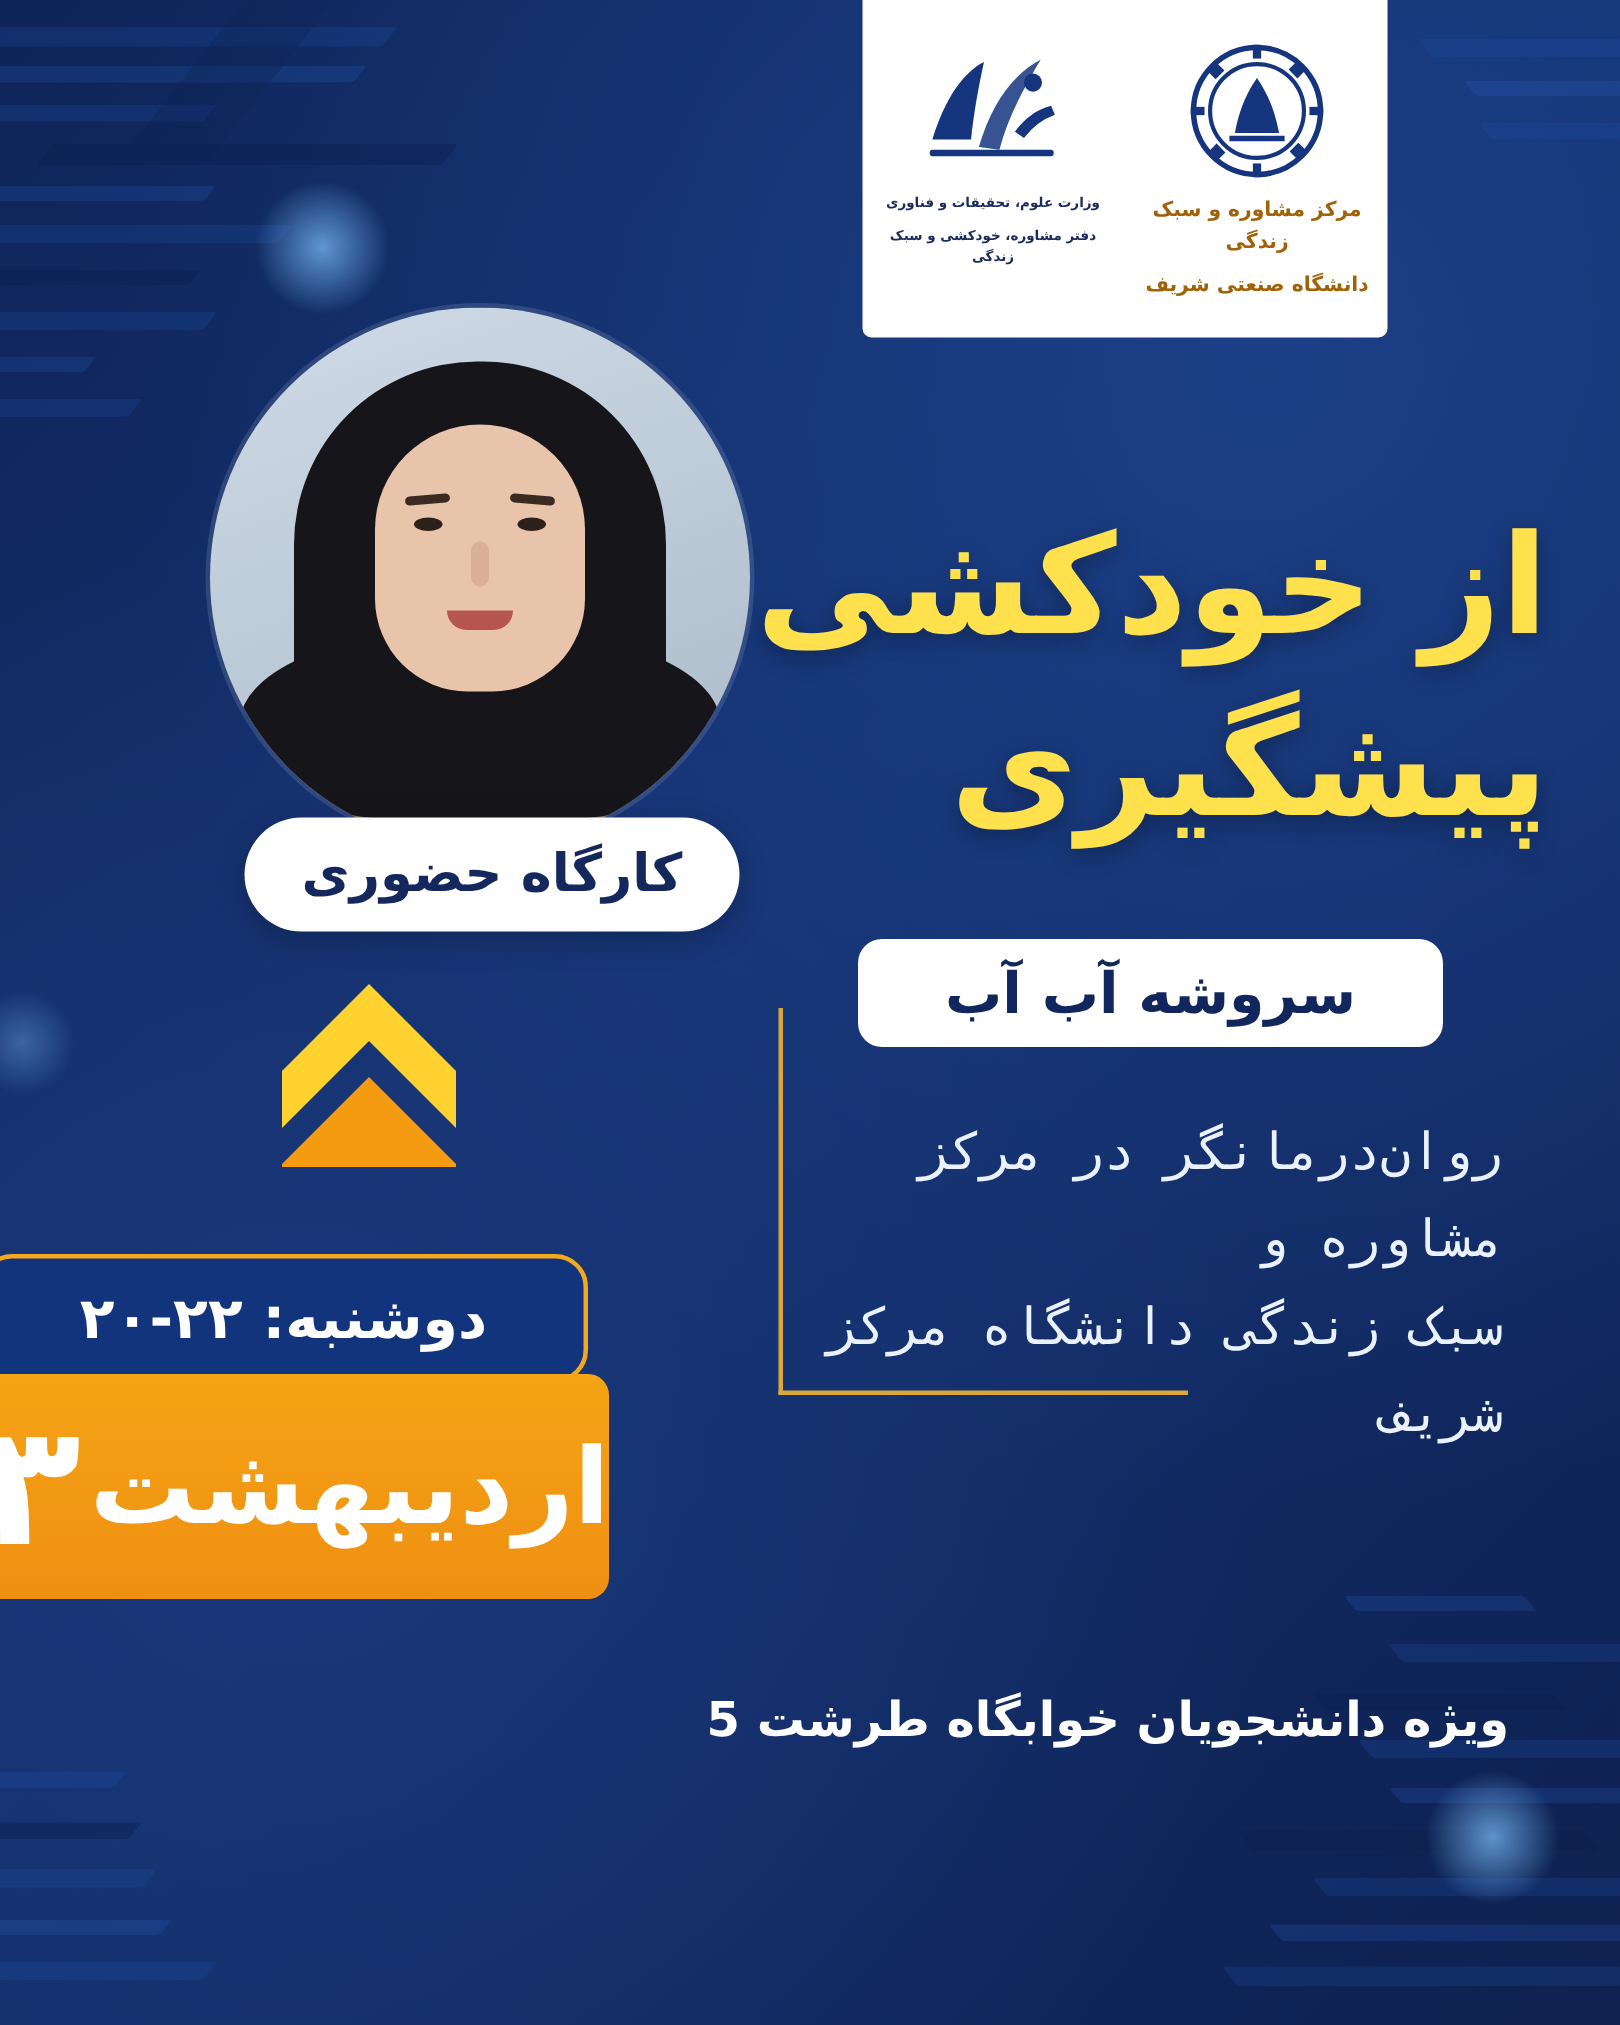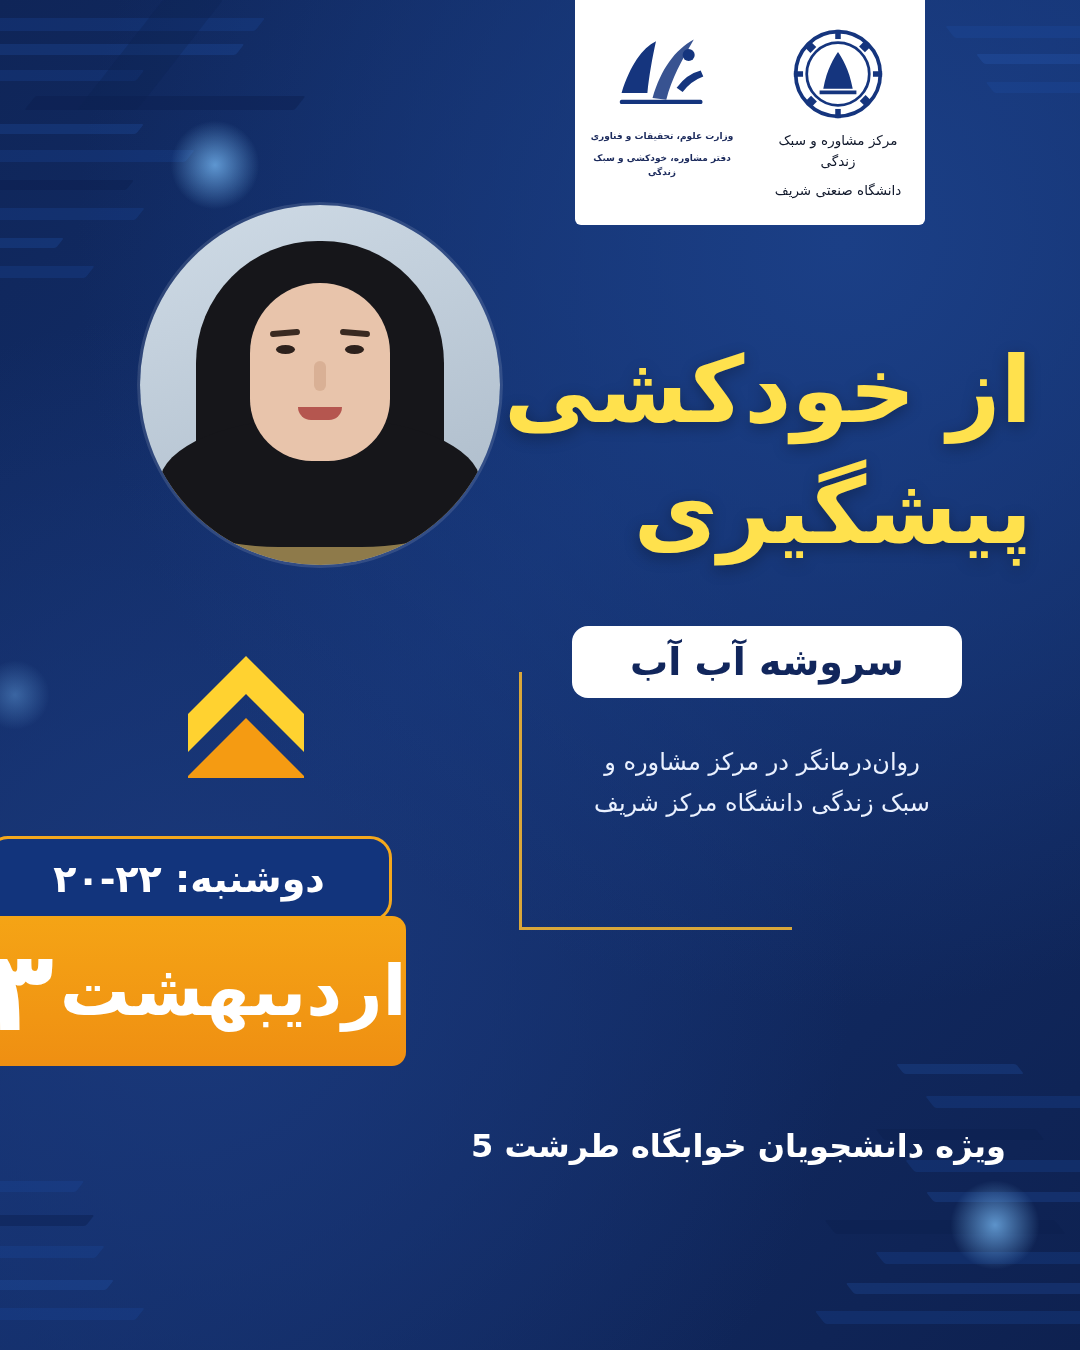--- a/index.html
+++ b/index.html
@@ -39,22 +39,22 @@
   
   .logo-card{
     position:absolute;top:0;left:575px;width:350px;height:225px;
     background:#ffffff;border-radius:0 0 6px 6px;
     display:flex;align-items:flex-start;justify-content:center;gap:26px;
     padding-top:26px;box-sizing:border-box;
   }
   .logo-block{display:flex;flex-direction:column;align-items:center;width:150px;}
   .logo-mark{width:96px;height:96px;display:flex;align-items:center;justify-content:center;}
   .logo-cap{
-    margin-top:8px;text-align:center;color:#0f172a;
-    font-weight:normal;line-height:1.55;
+    margin-top:8px;text-align:center;color:#a16207;
+    font-weight:bold;line-height:1.55;
   }
   .logo-cap.l1{font-size:13.5px;}
   .logo-cap.l2{font-size:9px;color:#1b2a5c;font-weight:bold;}
 
   
   .photo-wrap{
     position:absolute;left:140px;top:205px;width:360px;height:360px;
     border-radius:50%;overflow:hidden;
     box-shadow:0 0 0 3px rgba(255,255,255,.12);
   }
@@ -109,21 +109,21 @@
   .pill-name{
     position:absolute;right:118px;top:626px;width:390px;height:72px;
     background:#ffffff;border-radius:16px;
     display:flex;align-items:center;justify-content:center;
     color:#11265c;font-size:38px;font-weight:bold;
   }
 
   
   .bio{
     position:absolute;right:78px;top:742px;width:480px;
-    text-align:center;color:#eaf1ff;font-size:24px;line-height:1.72;
+    text-align:right;color:#eaf1ff;font-size:34px;line-height:1.72;font-family:Liberation Mono, monospace;
   }
   .bio-bracket{
     position:absolute;right:558px;top:672px;width:3px;height:258px;background:#d9a73a;
   }
   .bio-bracket-b{
     position:absolute;right:288px;top:927px;width:273px;height:3px;background:#d9a73a;
   }
 
   
   .date-time{
@@ -247,20 +247,21 @@
     <div class="ph-face">
       <div class="ph-brow l"></div>
       <div class="ph-brow r"></div>
       <div class="ph-eye l"></div>
       <div class="ph-eye r"></div>
       <div class="ph-nose"></div>
       <div class="ph-mouth"></div>
     </div>
   </div>
 
+  <div class="pill-workshop">کارگاه حضوری</div>
 
   <div class="chev" style="top:648px;">
     <svg width="136" height="130" viewBox="0 0 136 130" aria-hidden="true">
       <path d="M10 66 L68 8 L126 66 L126 104 L68 46 L10 104 Z" fill="#ffd230"></path>
       <path d="M10 128 L68 70 L126 128 L126 130 L10 130 Z" fill="#f59b12"></path>
     </svg>
   </div>
 
   <div class="title">
     <div>از خودکشی</div>

